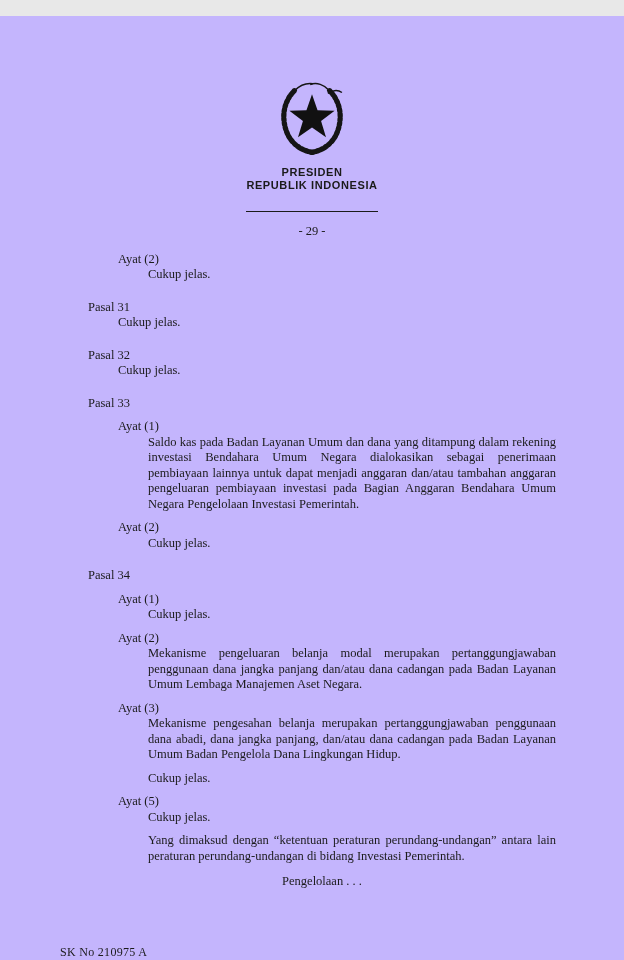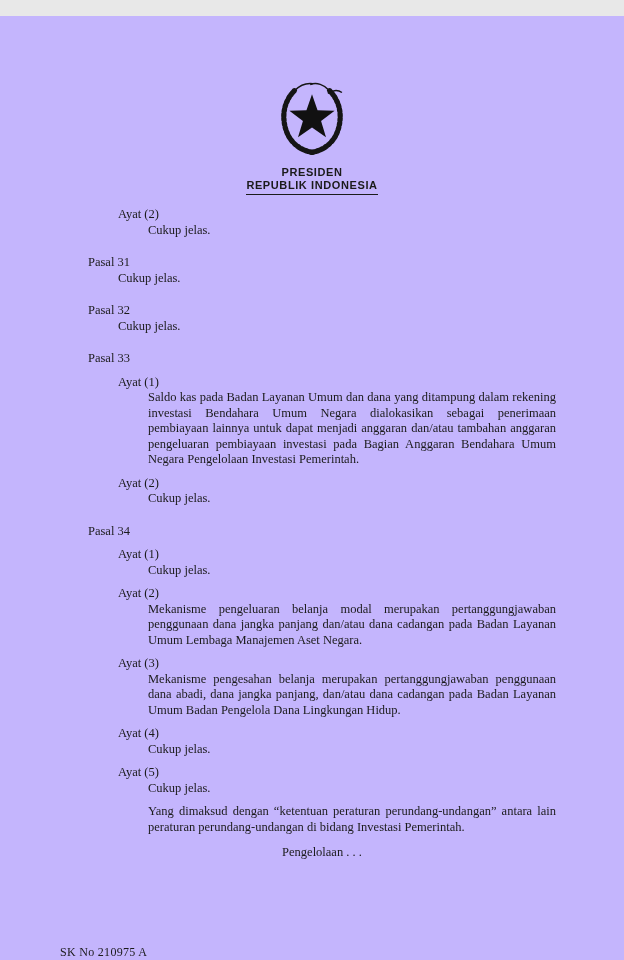--- a/index.html
+++ b/index.html
@@ -23,21 +23,21 @@
     margin-top:4px;
     font-family:"Liberation Sans", sans-serif;
     font-weight:bold;
     font-size:11px;
     line-height:13px;
     letter-spacing:0.6px;
   }
   .letterhead .org2{
     display:inline-block;
     border-bottom:1.5px solid #1b1b1b;
-    padding-bottom:2px;
+    padding-bottom:19px;
   }
   .page-number{
     text-align:center;
     margin-top:12px;
   }
   .content{
     margin:12px 68px 0 88px;
   }
   .block{margin-top:8px;}
   .block.pasal{margin-top:17px;}
@@ -76,20 +76,21 @@
       </g>
       <polygon fill="#111" points="50,23 56.3,41.3 75.7,41.7 60.3,53.3 65.9,71.8 50,60.8 34.1,71.8 39.7,53.3 24.3,41.7 43.7,41.3"></polygon>
     </svg>
   </div>
 
   <div class="letterhead">
     <div class="org1">PRESIDEN</div>
     <div><span class="org2">REPUBLIK INDONESIA</span></div>
   </div>
 
+  <div class="page-number">- 29 -</div>
 
   <div class="content">
   <div class="block ayat">
     <div class="blk-label">Ayat (2)</div>
     <div class="blk-body">Cukup jelas.</div>
   </div>
 
   <div class="block pasal">
     <div class="blk-label">Pasal 31</div>
     <div class="blk-body">Cukup jelas.</div>
@@ -129,21 +130,20 @@
     <div class="blk-label">Ayat (2)</div>
     <div class="blk-body justify">Mekanisme pengeluaran belanja modal merupakan pertanggungjawaban penggunaan dana jangka panjang dan/atau dana cadangan pada Badan Layanan Umum Lembaga Manajemen Aset Negara.</div>
   </div>
 
   <div class="block ayat">
     <div class="blk-label">Ayat (3)</div>
     <div class="blk-body justify">Mekanisme pengesahan belanja merupakan pertanggungjawaban penggunaan dana abadi, dana jangka panjang, dan/atau dana cadangan pada Badan Layanan Umum Badan Pengelola Dana Lingkungan Hidup.</div>
   </div>
 
   <div class="block ayat">
-    <div class="blk-label">Ayat (4)</div>
     <div class="blk-body">Cukup jelas.</div>
   </div>
 
   <div class="block ayat">
     <div class="blk-label">Ayat (5)</div>
     <div class="blk-body">Cukup jelas.</div>
   </div>
 
   <div class="block ayat">
     <div class="blk-body justify">Yang dimaksud dengan “ketentuan peraturan perundang-undangan” antara lain peraturan perundang-undangan di bidang Investasi Pemerintah.</div>

